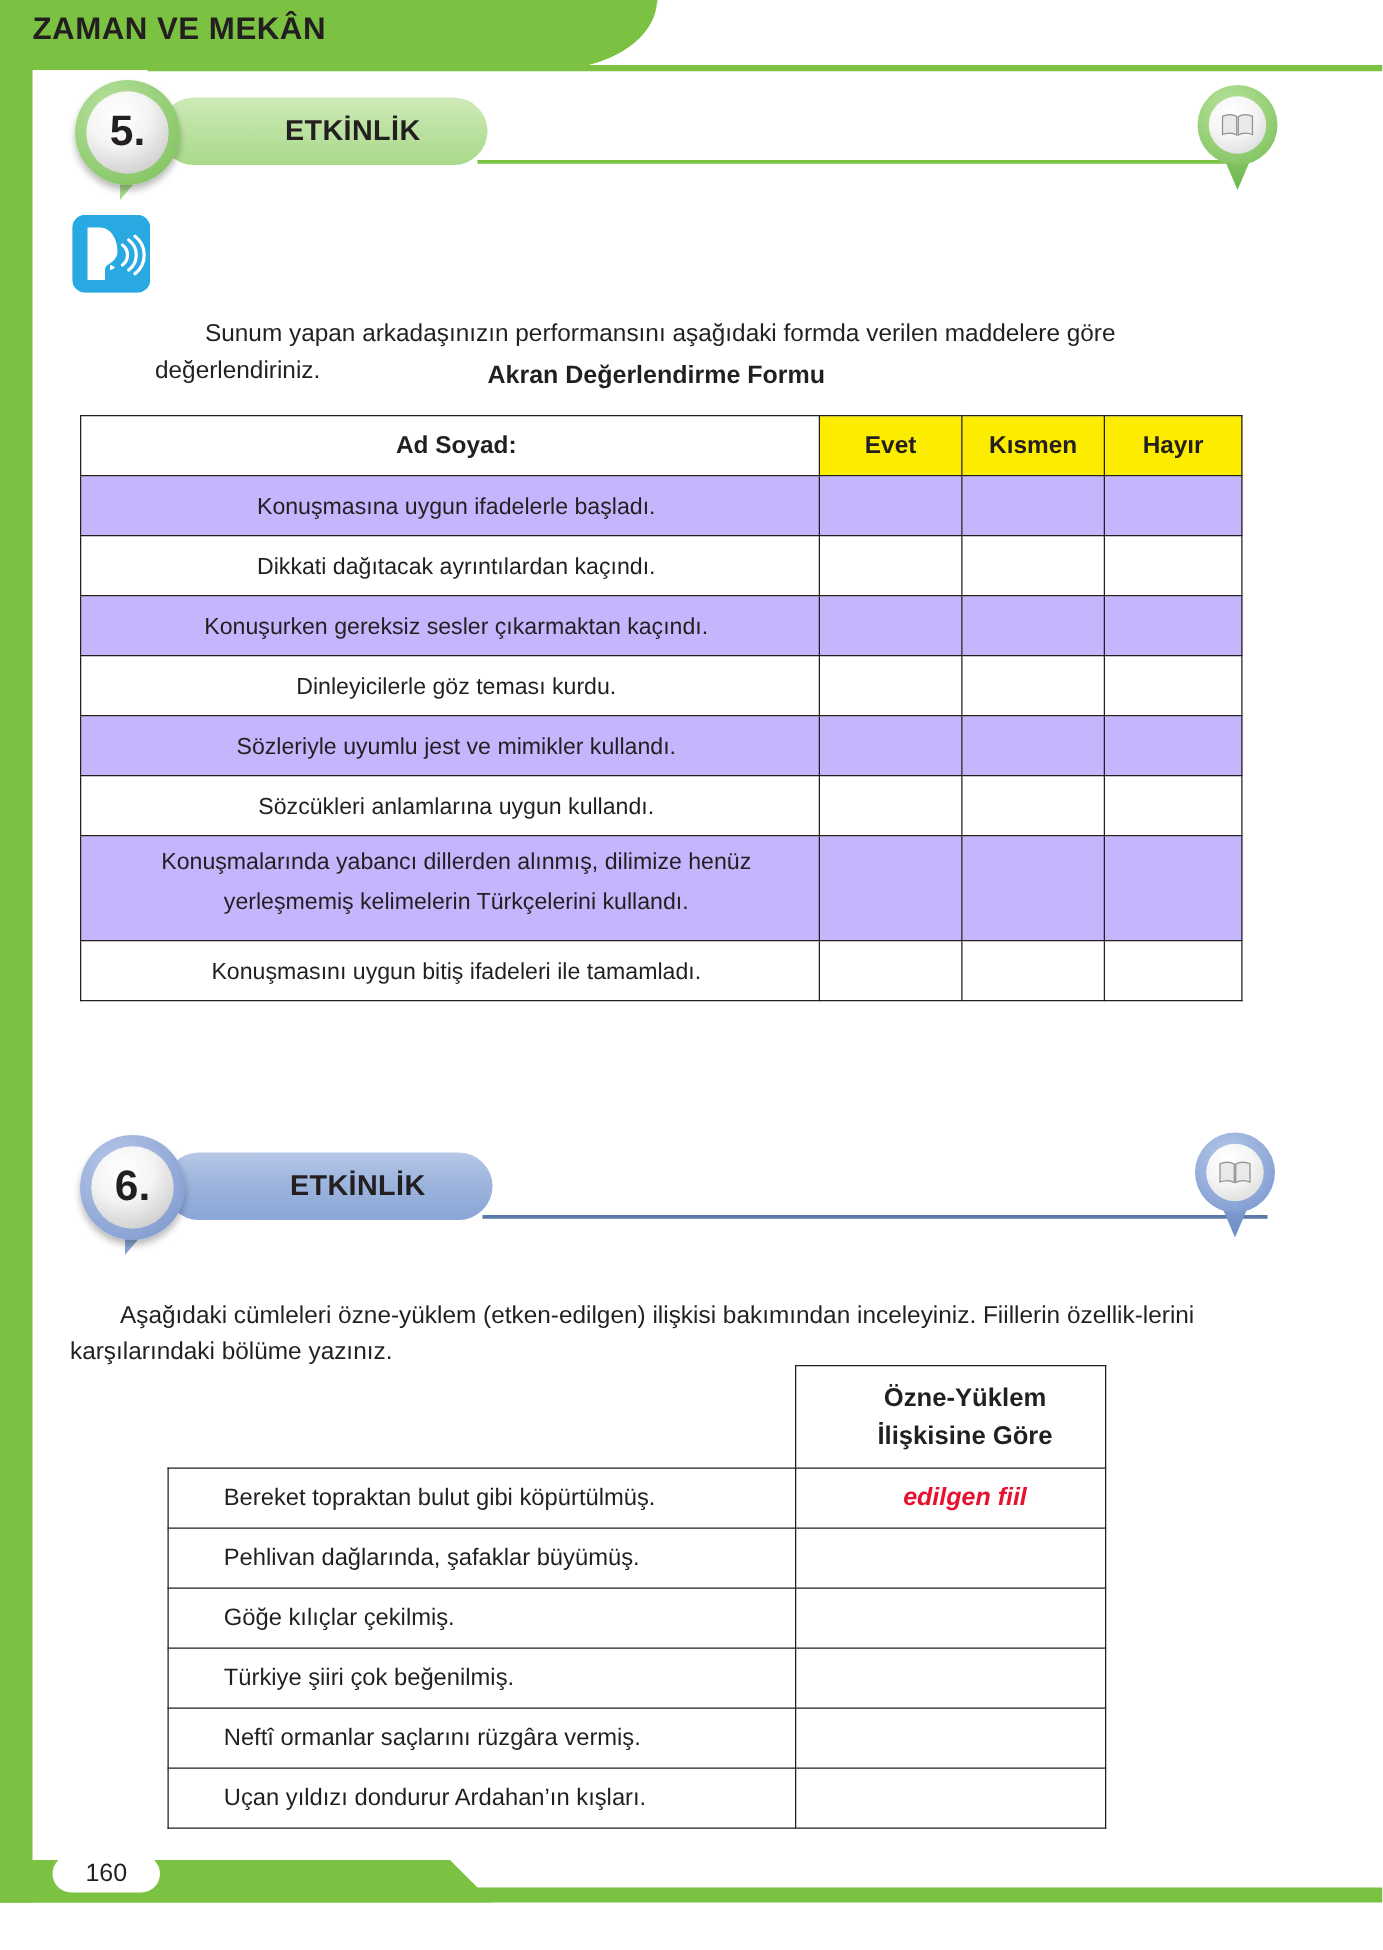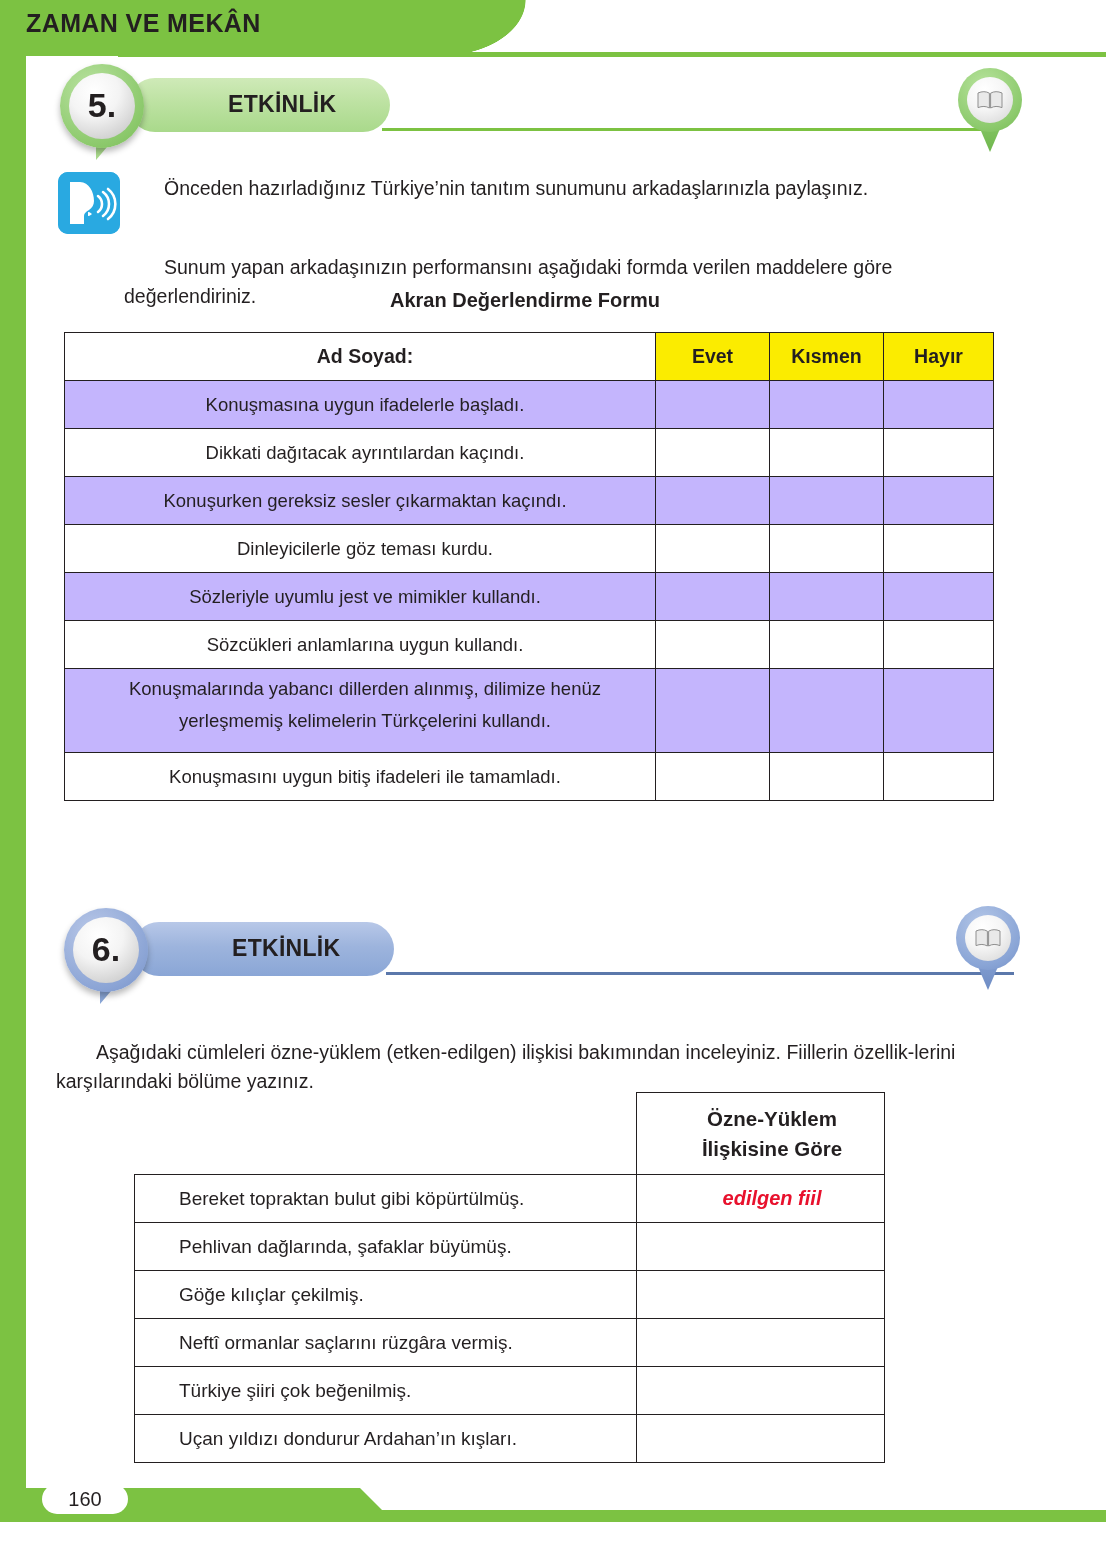--- a/index.html
+++ b/index.html
@@ -332,21 +332,20 @@
       <rect x="0" y="0" width="62" height="62" rx="10" fill="#29a9e1"></rect>
       <path d="M12 10 L12 52 L26 52 L26 44 C26 41 28 40 31 38 C34 36 36 33 36 29
                C36 20 31 10 22 10 Z" fill="#ffffff"></path>
       <path d="M34 42 C34 42 32 40 30 40 L30 44 C32 44 34 42 34 42 Z" fill="#ffffff"></path>
       <path d="M40 24 A10 10 0 0 1 40 40" fill="none" stroke="#ffffff" stroke-width="2.6" stroke-linecap="round"></path>
       <path d="M45 20 A15 15 0 0 1 45 44" fill="none" stroke="#ffffff" stroke-width="2.6" stroke-linecap="round"></path>
       <path d="M50 17 A19 19 0 0 1 50 47" fill="none" stroke="#ffffff" stroke-width="2.6" stroke-linecap="round"></path>
     </svg>
   </div>
 
-  <div class="para" id="para1">Önceden hazırladığınız Türkiye’nin tanıtım sunumunu arkadaşlarınızla paylaşınız.</div>
   <div class="para" id="para2">Sunum yapan arkadaşınızın performansını aşağıdaki formda verilen maddelere göre değerlendiriniz.</div>
 
   <div class="form-title">Akran Değerlendirme Formu</div>
 
   <table id="table1">
     <colgroup>
       <col class="c-first">
         <col class="c-opt">
         <col class="c-opt">
         <col class="c-opt3">
@@ -456,28 +455,28 @@
         </tr>
         <tr>
           <td class="sent">Pehlivan dağlarında, şafaklar büyümüş.</td>
           <td class="ans"></td>
         </tr>
         <tr>
           <td class="sent">Göğe kılıçlar çekilmiş.</td>
           <td class="ans"></td>
         </tr>
         <tr>
+          <td class="sent">Türkiye şiiri çok beğenilmiş.</td>
+          <td class="ans"></td>
+        </tr>
+        <tr>
           <td class="sent">Neftî ormanlar saçlarını rüzgâra vermiş.</td>
           <td class="ans"></td>
         </tr>
         <tr>
-          <td class="sent">Türkiye şiiri çok beğenilmiş.</td>
-          <td class="ans"></td>
-        </tr>
-        <tr>
           <td class="sent">Uçan yıldızı dondurur Ardahan’ın kışları.</td>
           <td class="ans"></td>
         </tr>
       </tbody>
     </table>
   </div>
 
   <div class="pagenum">160</div>
 
 </div>

